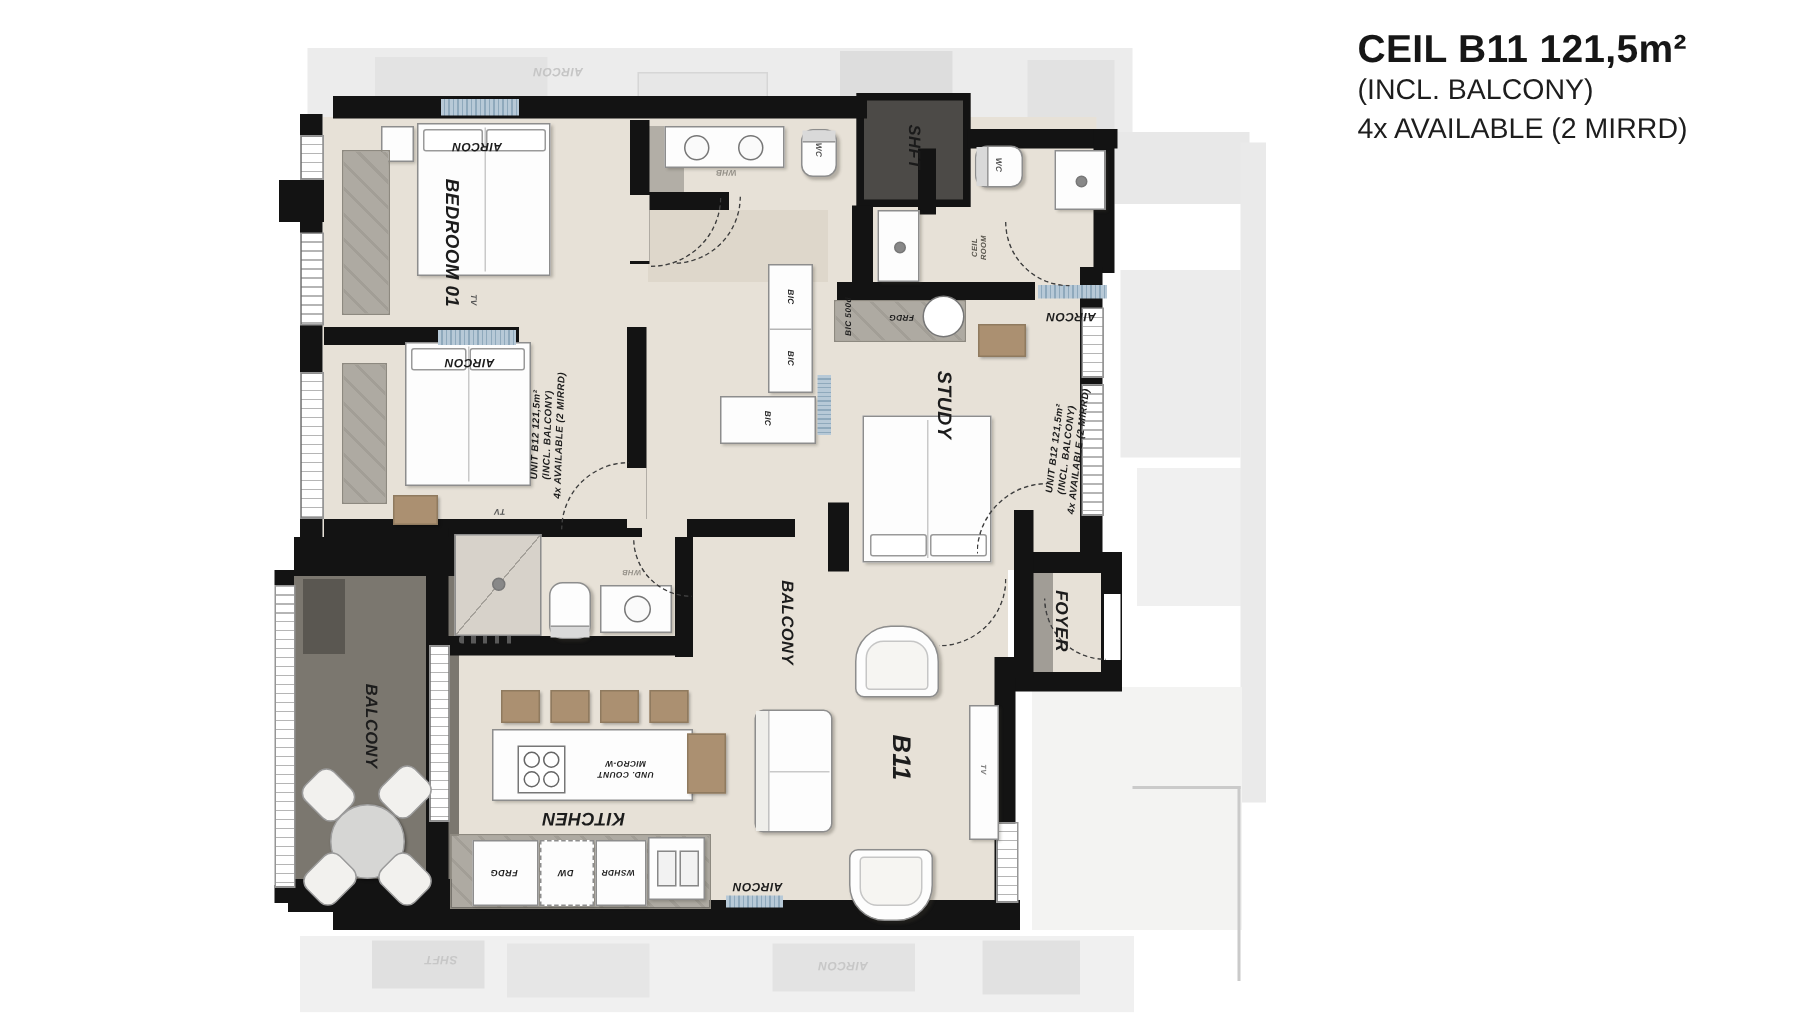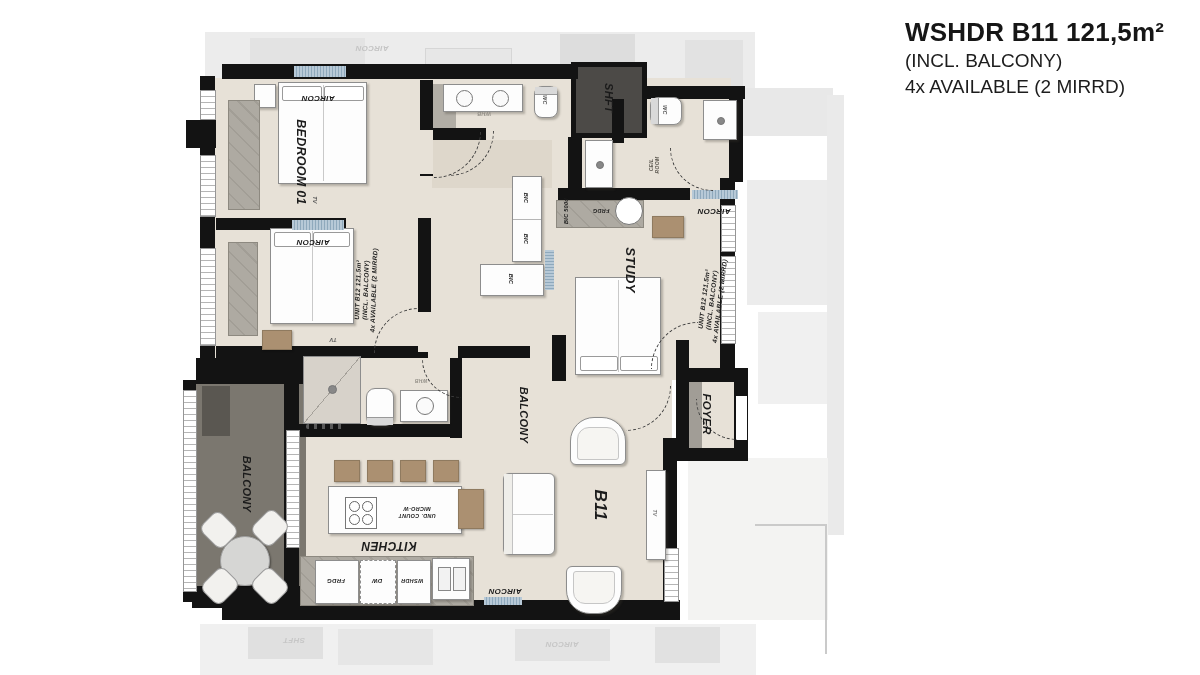--- a/index.html
+++ b/index.html
@@ -265,17 +265,17 @@
   <div class="lb r180" style="left:336px;top:581px;font-size:6px">FRDG</div>
   <div class="lb r180" style="left:377px;top:581px;font-size:6px">DW</div>
   <div class="lb r180" style="left:412px;top:581px;font-size:5.5px">WSHDR</div>
   <div class="lb r180" style="left:505px;top:591px">AIRCON</div>
   <div class="lb r90" style="left:609px;top:98px;font-size:11px;color:#1a1a1a">SHFT</div>
   <div class="lb r90" style="left:655px;top:513px;font-size:5px;color:#777">TV</div>
   <div class="lb r180 gl" style="left:372px;top:48px">AIRCON</div>
   <div class="lb r180" style="left:294px;top:640px;color:#c7c7c7">SHFT</div>
   <div class="lb r180" style="left:562px;top:644px;color:#c7c7c7">AIRCON</div>
 
-  <div class="hd-title" style="left:905px;top:17px">WSHDR B11  121,5m²</div>
+  <div class="hd-title" style="left:905px;top:17px">CEIL B11  121,5m²</div>
   <div class="hd-sub" style="left:905px;top:50px">(INCL. BALCONY)</div>
   <div class="hd-sub" style="left:905px;top:76px">4x AVAILABLE (2 MIRRD)</div>
 
 </div>
 
 </body></html>

